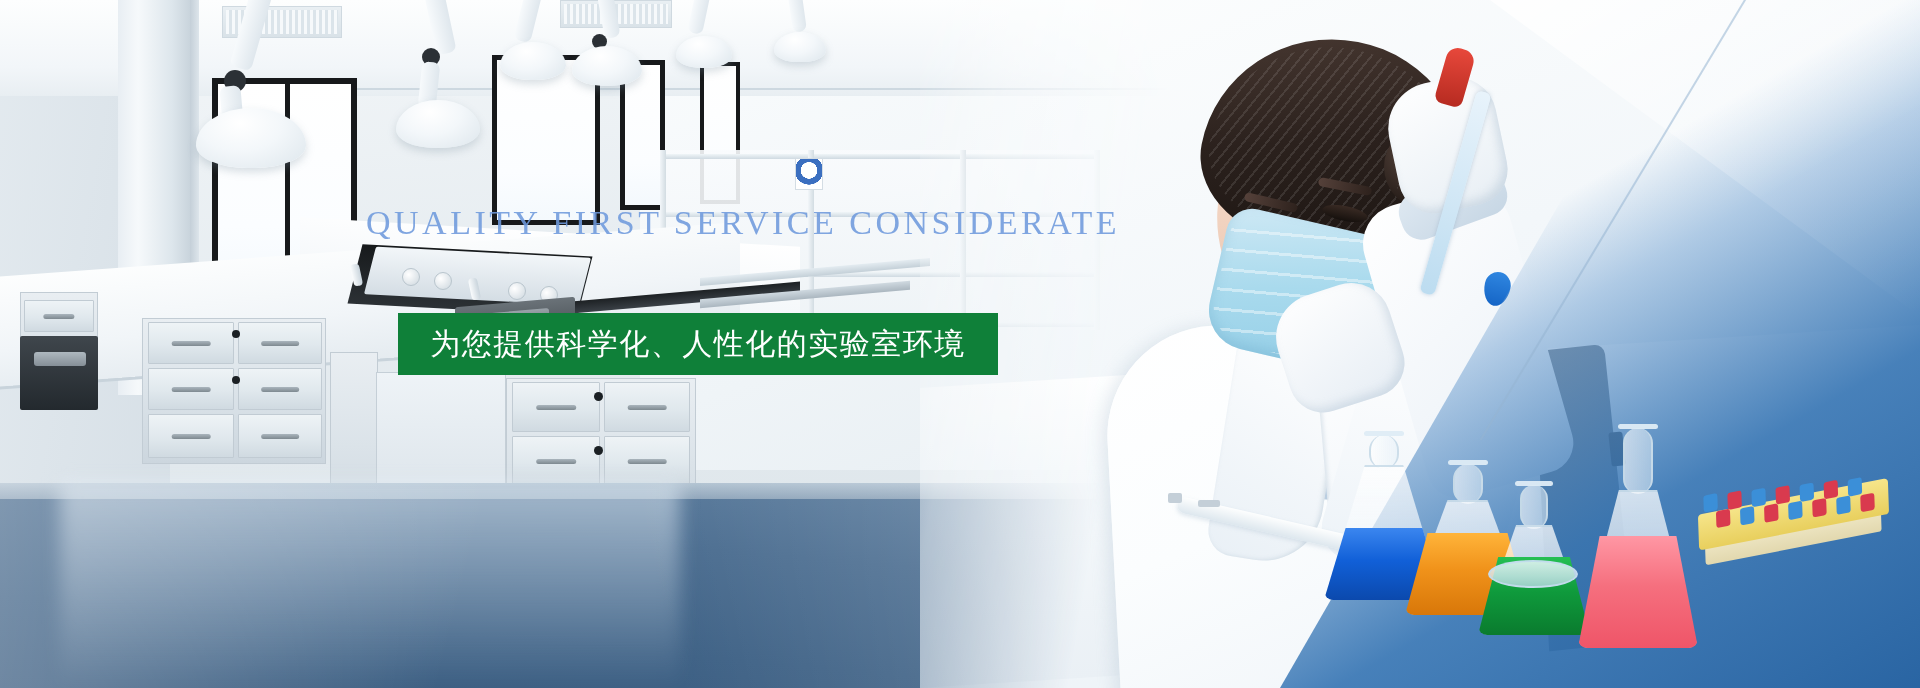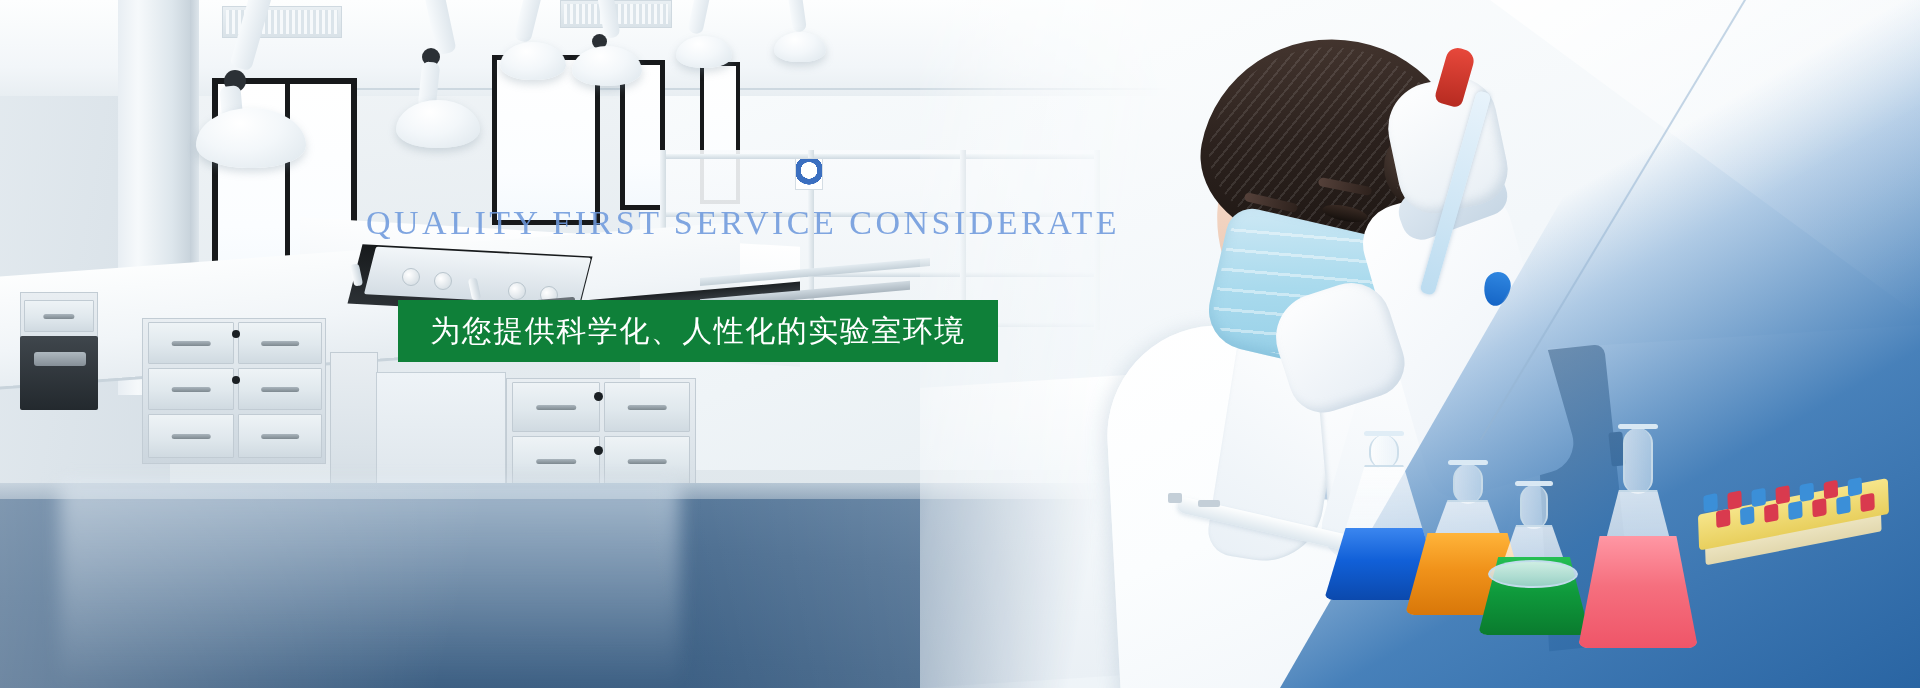--- a/index.html
+++ b/index.html
@@ -454,21 +454,21 @@
     position:absolute;left:592px;top:243px;
     font-family:"DejaVu Sans","Liberation Sans",sans-serif;
     font-weight:bold;
     font-size:61px;
     letter-spacing:2px;
     color:#1a50c0;
     white-space:nowrap;
     text-shadow:0 1px 2px rgba(255,255,255,.45);
   }
   .green-bar{
-    position:absolute;left:398px;top:300px;
+    position:absolute;left:398px;top:313px;
     width:600px;height:62px;
     background:#0f8039;
     display:flex;align-items:center;justify-content:center;
   }
   .green-bar-text{
     font-family:"DejaVu Sans","Liberation Sans",sans-serif;
     font-size:30px;
     letter-spacing:1.5px;
     color:#ffffff;
     white-space:nowrap;

